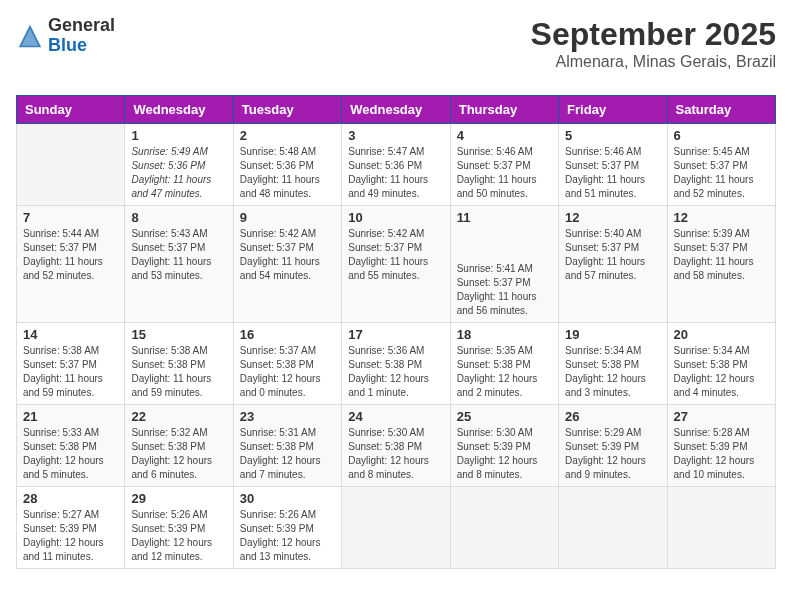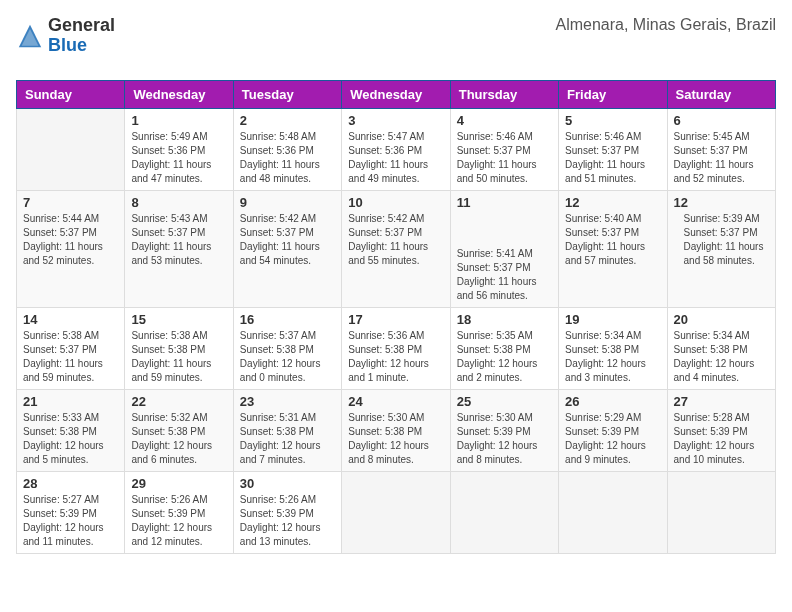--- a/index.html
+++ b/index.html
@@ -99,20 +99,21 @@
     <svg class="logo-icon" viewBox="0 0 40 40">
       <polygon points="20,4 36,36 4,36" fill="#1a6bb5" opacity="0.85"></polygon>
       <polygon points="20,10 32,34 8,34" fill="white" opacity="0.3"></polygon>
     </svg>
     <div class="logo-text">
       <span class="logo-general">General</span><br>
       <span class="logo-blue">Blue</span>
     </div>
   </div>
   <div class="title-section">
+    <div class="month-title">September 2025</div>
     <div class="subtitle">Almenara, Minas Gerais, Brazil</div>
   </div>
 </div>
 
 <table class="calendar-table">
   <thead>
     <tr>
     <th>Sunday</th>
         <th>Wednesday</th>
         <th>Tuesday</th>
@@ -120,21 +121,21 @@
         <th>Thursday</th>
         <th>Friday</th>
         <th>Saturday</th>
       </tr>
   </thead>
   <tbody id="calendar-body">
   <tr>
         <td class="empty-cell"></td>
         <td>
           <span class="day-number">1</span>
-          <div class="day-info" style="white-space: pre-line;">Sunrise: 5:49 AM
+          <div class="day-info" style="white-space: pre-line; font-style: italic;">Sunrise: 5:49 AM
 Sunset: 5:36 PM
 Daylight: 11 hours
 and 47 minutes.</div>
         </td>
         <td>
           <span class="day-number">2</span>
           <div class="day-info" style="white-space: pre-line;">Sunrise: 5:48 AM
 Sunset: 5:36 PM
 Daylight: 11 hours
 and 48 minutes.</div>
@@ -206,21 +207,21 @@
         </td>
         <td>
           <span class="day-number">12</span>
           <div class="day-info" style="white-space: pre-line;">Sunrise: 5:40 AM
 Sunset: 5:37 PM
 Daylight: 11 hours
 and 57 minutes.</div>
         </td>
         <td>
           <span class="day-number">12</span>
-          <div class="day-info" style="white-space: pre-line; margin-left: 10px;">Sunrise: 5:39 AM
+          <div class="day-info" style="white-space: pre-line;">Sunrise: 5:39 AM
 Sunset: 5:37 PM
 Daylight: 11 hours
 and 58 minutes.</div>
         </td>
       </tr>
       <tr>
         <td>
           <span class="day-number">14</span>
           <div class="day-info" style="white-space: pre-line;">Sunrise: 5:38 AM
 Sunset: 5:37 PM

